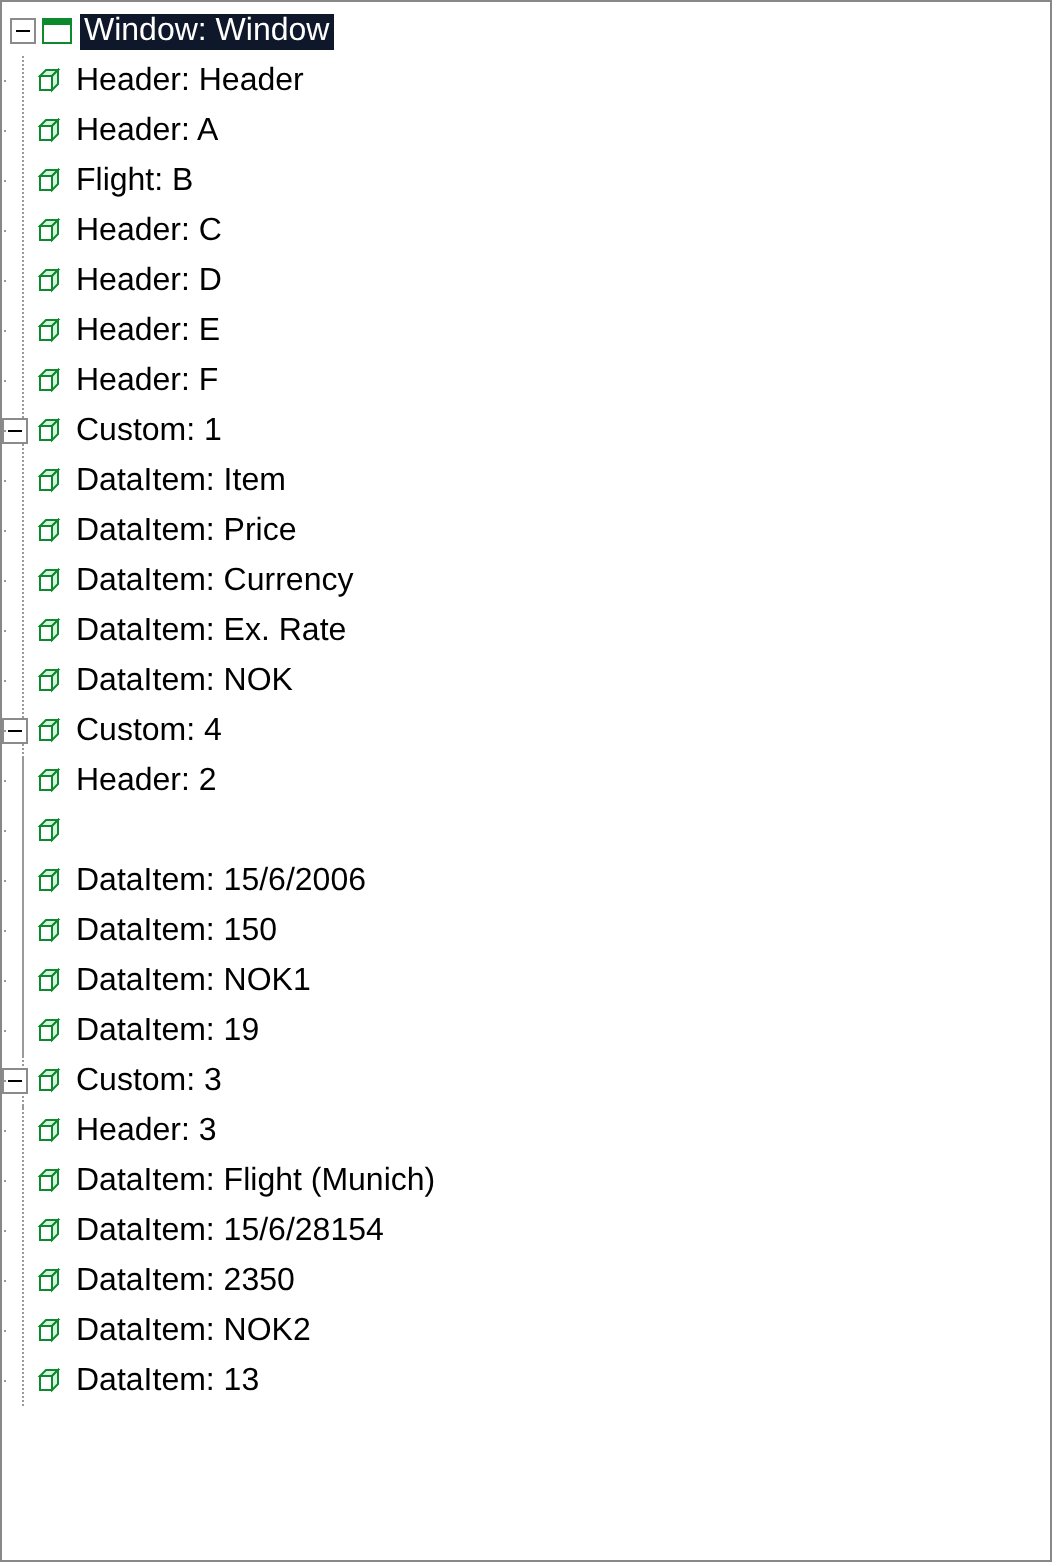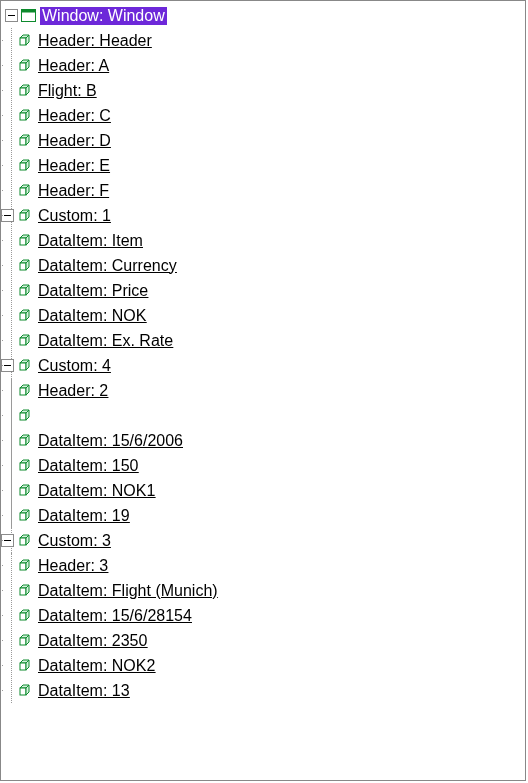--- a/index.html
+++ b/index.html
@@ -5,25 +5,25 @@
   html,body{margin:0;padding:0;font-family:"Segoe UI",Arial,sans-serif;font-size:16px;color:#000;background:#fff;}
   .panel{border:1px solid #888;width:526px;height:781px;overflow:hidden;box-sizing:border-box;padding-top:2px;}
   ul.tree,ul.tree ul{list-style:none;margin:0;padding:0;}
   ul.tree li{position:relative;white-space:nowrap;}
   .row{display:flex;align-items:center;height:25px;}
   .exp{width:11px;height:11px;border:1px solid #8b8b8b;display:inline-flex;align-items:center;justify-content:center;margin-right:2px;background:#fff;flex:none;}
   .exp svg{display:block;}
   .exp-spacer{width:15px;display:inline-block;flex:none;}
   .ic{width:16px;height:16px;display:inline-flex;align-items:center;justify-content:center;margin-right:4px;flex:none;}
   .lbl{padding:0 2px;}
-  .sel{background:#6d28d9;color:#fff;}
+  .sel{background:#0f172a;color:#fff;}
   
   .node{position:relative;}
   ul.tree ul{margin-left:0;}
-  .child{padding-left:22px;position:relative;text-decoration:underline;}
+  .child{padding-left:22px;position:relative;}
   .child::before{content:"";position:absolute;left:10px;top:0;bottom:0;border-left:1px dotted #9a9a9a;}
   .child > li{position:relative;}
   .child > li::before{content:"";position:absolute;left:-12px;top:12px;width:14px;border-top:1px dotted #9a9a9a;}
   .child > li:last-child::after{content:"";position:absolute;left:-12px;top:13px;bottom:0;width:2px;background:#fff;}
   
   .lvl1>.row{padding-left:4px;}
 </style>
 </head>
 <body>
 
@@ -171,60 +171,60 @@
               <li class="node">
                 <div class="row">
     <span class="exp-spacer"></span>
     <span class="ic">
                     <svg width="14" height="14" viewBox="0 0 14 14">
   <polygon points="3,4 9,4 12,1 6,1" fill="#d6f3df" stroke="#0d8a2d" stroke-width="1"></polygon>
   <rect x="3" y="4" width="6" height="7" fill="#ffffff" stroke="#0d8a2d" stroke-width="1"></rect>
   <polygon points="9,4 12,1 12,8 9,11" fill="#d6f3df" stroke="#0d8a2d" stroke-width="1"></polygon>
 </svg>
                   </span>
+    <span class="lbl">DataItem: Price</span>
+  </div>
+              </li>
+              <li class="node">
+                <div class="row">
+    <span class="exp-spacer"></span>
+    <span class="ic">
+                    <svg width="14" height="14" viewBox="0 0 14 14">
+  <polygon points="3,4 9,4 12,1 6,1" fill="#d6f3df" stroke="#0d8a2d" stroke-width="1"></polygon>
+  <rect x="3" y="4" width="6" height="7" fill="#ffffff" stroke="#0d8a2d" stroke-width="1"></rect>
+  <polygon points="9,4 12,1 12,8 9,11" fill="#d6f3df" stroke="#0d8a2d" stroke-width="1"></polygon>
+</svg>
+                  </span>
     <span class="lbl">DataItem: Currency</span>
   </div>
               </li>
               <li class="node">
                 <div class="row">
     <span class="exp-spacer"></span>
     <span class="ic">
                     <svg width="14" height="14" viewBox="0 0 14 14">
   <polygon points="3,4 9,4 12,1 6,1" fill="#d6f3df" stroke="#0d8a2d" stroke-width="1"></polygon>
   <rect x="3" y="4" width="6" height="7" fill="#ffffff" stroke="#0d8a2d" stroke-width="1"></rect>
   <polygon points="9,4 12,1 12,8 9,11" fill="#d6f3df" stroke="#0d8a2d" stroke-width="1"></polygon>
 </svg>
                   </span>
-    <span class="lbl">DataItem: Price</span>
+    <span class="lbl">DataItem: Ex. Rate</span>
   </div>
               </li>
               <li class="node">
                 <div class="row">
     <span class="exp-spacer"></span>
     <span class="ic">
                     <svg width="14" height="14" viewBox="0 0 14 14">
   <polygon points="3,4 9,4 12,1 6,1" fill="#d6f3df" stroke="#0d8a2d" stroke-width="1"></polygon>
   <rect x="3" y="4" width="6" height="7" fill="#ffffff" stroke="#0d8a2d" stroke-width="1"></rect>
   <polygon points="9,4 12,1 12,8 9,11" fill="#d6f3df" stroke="#0d8a2d" stroke-width="1"></polygon>
 </svg>
                   </span>
     <span class="lbl">DataItem: NOK</span>
-  </div>
-              </li>
-              <li class="node">
-                <div class="row">
-    <span class="exp-spacer"></span>
-    <span class="ic">
-                    <svg width="14" height="14" viewBox="0 0 14 14">
-  <polygon points="3,4 9,4 12,1 6,1" fill="#d6f3df" stroke="#0d8a2d" stroke-width="1"></polygon>
-  <rect x="3" y="4" width="6" height="7" fill="#ffffff" stroke="#0d8a2d" stroke-width="1"></rect>
-  <polygon points="9,4 12,1 12,8 9,11" fill="#d6f3df" stroke="#0d8a2d" stroke-width="1"></polygon>
-</svg>
-                  </span>
-    <span class="lbl">DataItem: Ex. Rate</span>
   </div>
               </li>
             </ul>
           </li>
           <li class="node">
             <div class="row">
               <span class="exp">
                 <svg width="7" height="7">
                   <line x1="0" y1="3.5" x2="7" y2="3.5" stroke="#000" stroke-width="1"></line>
                 </svg>

